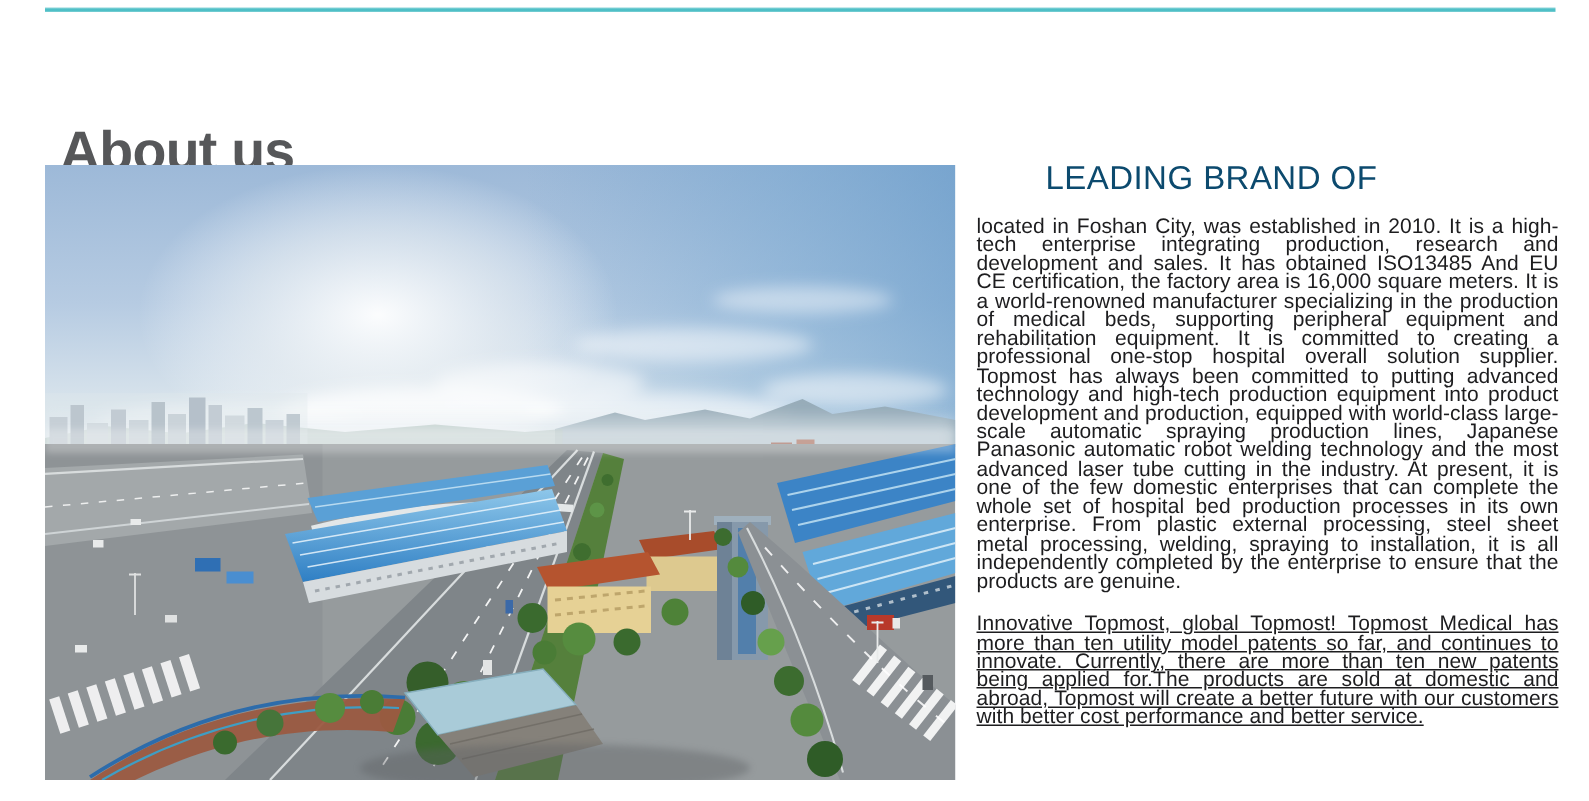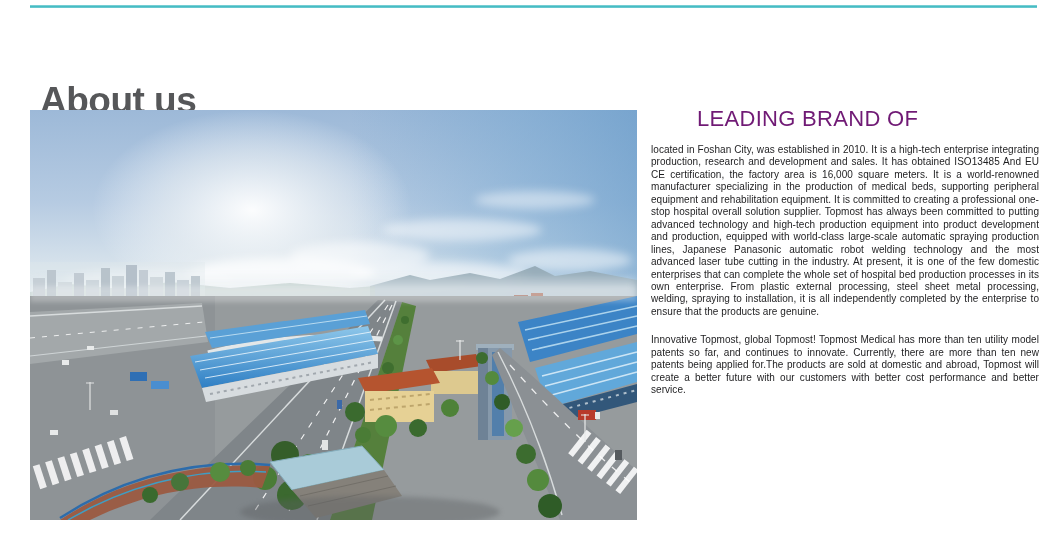--- a/index.html
+++ b/index.html
@@ -16,29 +16,29 @@
     font-size:37px;font-weight:bold;color:#565759;letter-spacing:-0.5px;margin-top:44px;
   }
   .hero{
     position:absolute;left:30px;top:110px;width:607px;height:410px;overflow:hidden;
   }
   .hero svg{display:block;width:607px;height:410px;}
   .right-col{
     position:absolute;left:651px;top:106px;width:388px;
   }
   .hero-heading{
-    margin:0 0 13px 46px;color:#701a75;
+    margin:0 0 13px 46px;color:#0c4a6e;
     font-size:22px;line-height:25px;font-weight:500;letter-spacing:0.3px;
   }
   .body-par{
     margin:0 0 16px 0;
-    font-size:10px;line-height:12.45px;text-align:justify;
+    font-size:14px;line-height:12.45px;text-align:justify;
     color:#1d1d1f;letter-spacing:0.05px;
   }
-  .body-par:last-child{margin-bottom:13px;}
+  .body-par:last-child{margin-bottom:13px;text-decoration:underline;}
 </style>
 </head>
 <body>
 
 <div class="top-rule"></div>
 
 <h1 class="page-title">About us</h1>
 
 <div class="hero">
   <svg viewBox="0 0 607 410" preserveAspectRatio="none">

